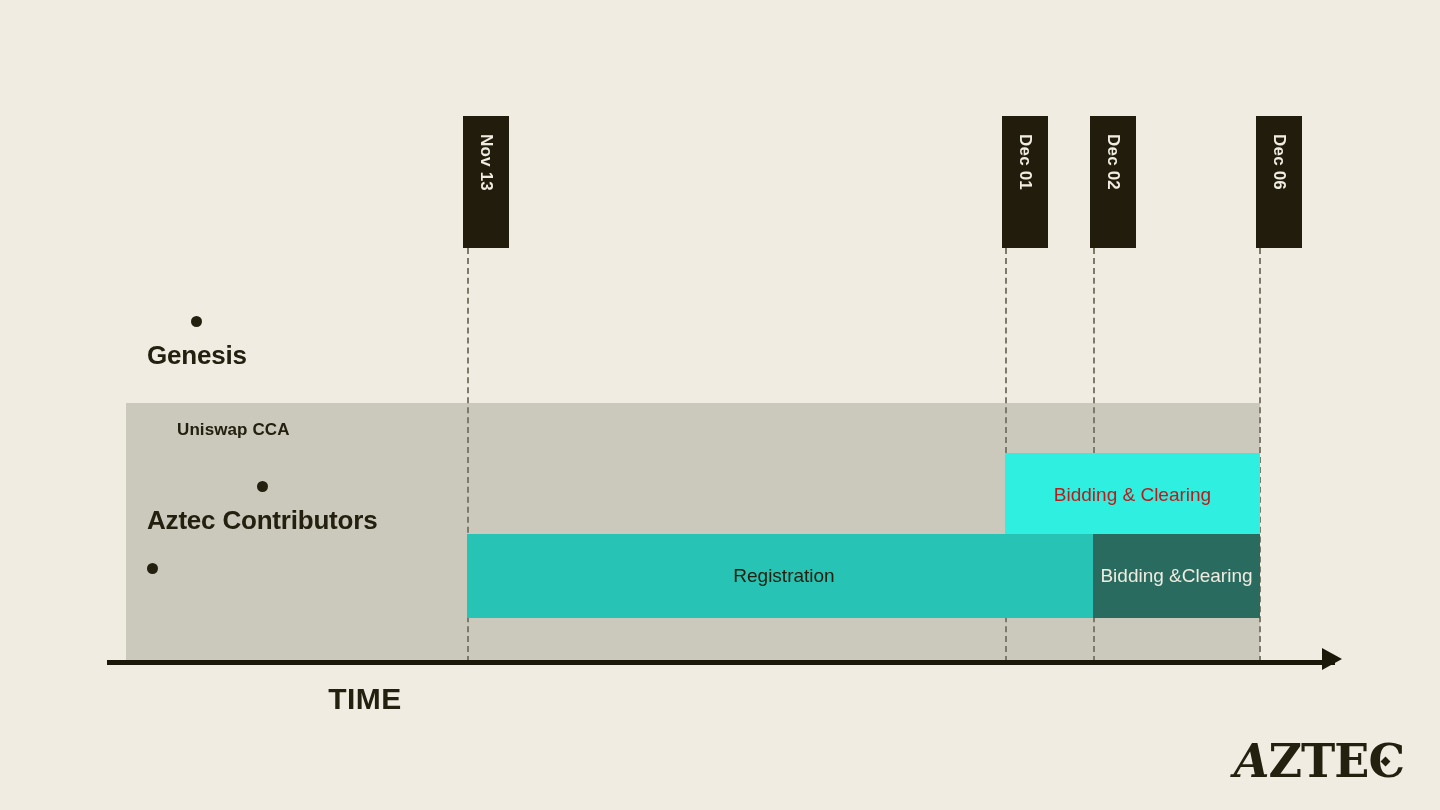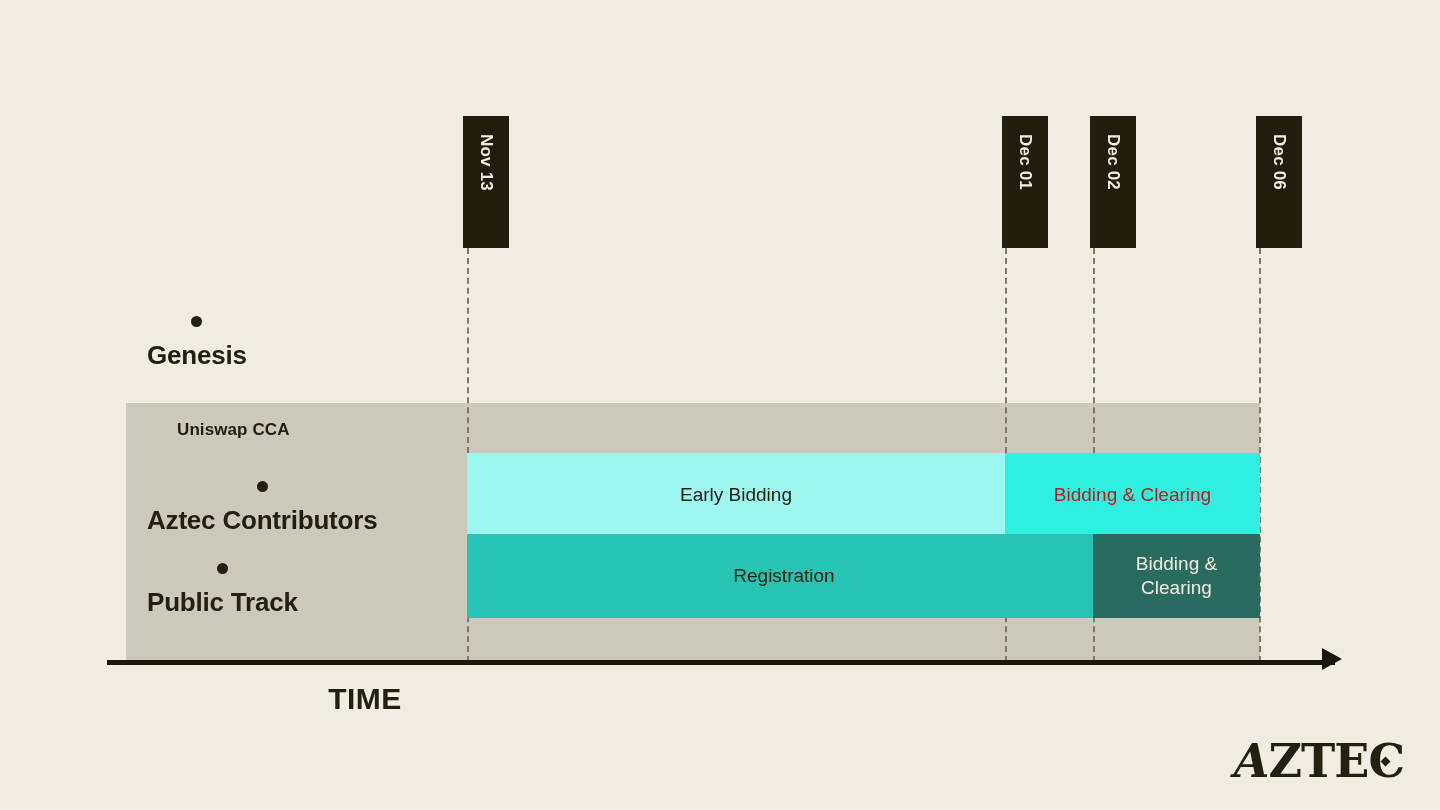--- a/index.html
+++ b/index.html
@@ -195,35 +195,31 @@
 
   <div class="row-label" style="left:147px; top:316px;">
     <span class="bullet"></span>
     <span>Genesis</span>
   </div>
 
   <div class="row-label" style="left:147px; top:481px;">
     <span class="bullet"></span>
     <span>Aztec Contributors</span>
   </div>
-  <div class="bar" style="left:467px; top:453px; width:538px; height:84px; background:#9df7ef; color:#23200f;">
-    <span>Early Bidding</span>
-  </div>
   <div class="bar" style="left:1005px; top:453px; width:255px; height:84px; background:#2ff0e0; color:#b91c1c;">
     <span>Bidding &amp; Clearing</span>
   </div>
 
   <div class="row-label" style="left:147px; top:563px;">
     <span class="bullet"></span>
-    <span>Public Track</span>
   </div>
   <div class="bar" style="left:467px; top:534px; width:626px; height:84px; background:#27c4b5; color:#23200f;padding-left:8px;">
     <span>Registration</span>
   </div>
-  <div class="bar" style="left:1093px; top:534px; width:167px; height:84px; background:#2a6b60; color:#f0ece1; flex-direction:column;">
+  <div class="bar" style="left:1093px; top:534px; width:167px; height:84px; background:#2a6b60; color:#f0ece1; flex-direction:row;">
     <span>Bidding &amp;</span>
     <span>Clearing</span>
   </div>
 
   <div class="axis-line"></div>
   <div class="axis-arrow"></div>
   <div class="axis-title">
     <span>TIME</span>
   </div>
 

